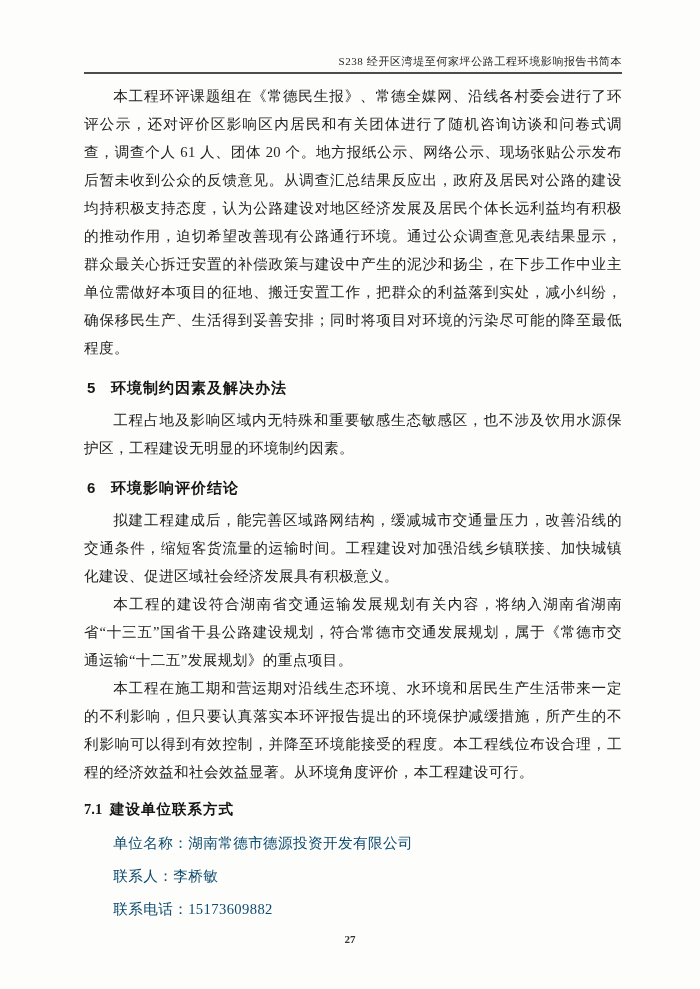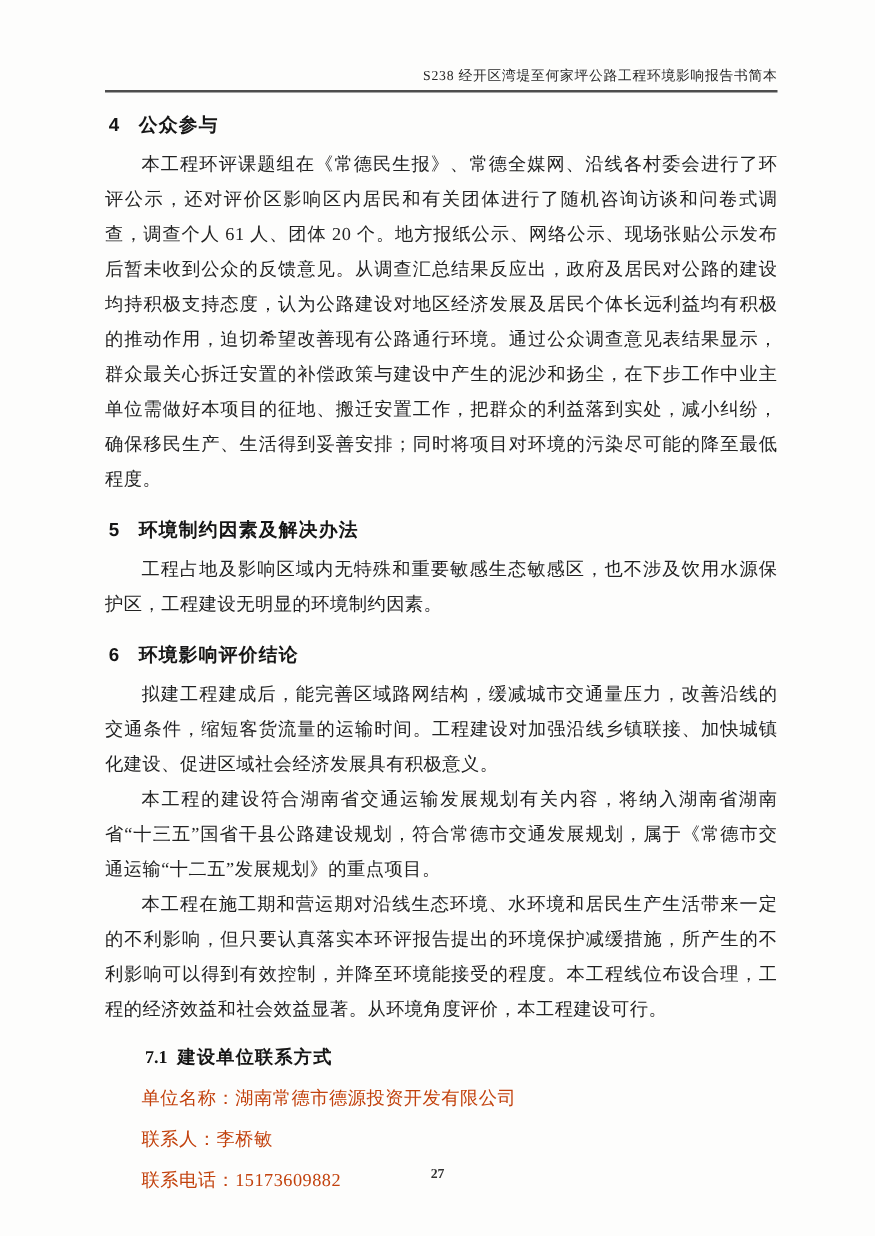--- a/index.html
+++ b/index.html
@@ -52,39 +52,38 @@
     font-size: 14.5px;
     color: #161616;
     margin: 14px 0 10px 0;
     letter-spacing: 1px;
   }
   .subsection-heading .sec-num {
     display: inline-block;
     min-width: 26px;
     letter-spacing: 0;
     font-family: "Liberation Serif", "DejaVu Serif", serif;
-    margin-left: 32px;
   }
   p.body-para {
     font-size: 14.6px;
     line-height: 28px;
     text-align: justify;
     text-indent: 2em;
     margin: 0;
     letter-spacing: 0.4px;
     color: #222;
     font-family: Liberation Serif, serif;
   }
   p.contact-line {
     font-size: 14.6px;
     line-height: 28px;
     margin: 0 0 5px 0;
     text-indent: 2em;
     letter-spacing: 0.4px;
-    color: #c2410c;
+    color: #0c4a6e;
   }
   .page-number {
     position: absolute;
     bottom: 44px;
     left: 0;
     width: 100%;
     text-align: center;
     font-size: 11px;
     color: #333;
     font-weight: bold;
@@ -94,23 +93,20 @@
 <body>
 
 <div class="page">
 
   <div class="page-header">
     <div class="running-title">S238 经开区湾堤至何家坪公路工程环境影响报告书简本</div>
     <hr class="header-rule">
   </div>
 
   <div class="section">
-    <div class="section-heading">
-      <span class="sec-num">4</span><span>公众参与</span>
-    </div>
     <p class="body-para">本工程环评课题组在《常德民生报》、常德全媒网、沿线各村委会进行了环评公示，还对评价区影响区内居民和有关团体进行了随机咨询访谈和问卷式调查，调查个人 61 人、团体 20 个。地方报纸公示、网络公示、现场张贴公示发布后暂未收到公众的反馈意见。从调查汇总结果反应出，政府及居民对公路的建设均持积极支持态度，认为公路建设对地区经济发展及居民个体长远利益均有积极的推动作用，迫切希望改善现有公路通行环境。通过公众调查意见表结果显示，群众最关心拆迁安置的补偿政策与建设中产生的泥沙和扬尘，在下步工作中业主单位需做好本项目的征地、搬迁安置工作，把群众的利益落到实处，减小纠纷，确保移民生产、生活得到妥善安排；同时将项目对环境的污染尽可能的降至最低程度。</p>
   </div>
 
   <div class="section">
     <div class="section-heading">
       <span class="sec-num">5</span><span>环境制约因素及解决办法</span>
     </div>
     <p class="body-para">工程占地及影响区域内无特殊和重要敏感生态敏感区，也不涉及饮用水源保护区，工程建设无明显的环境制约因素。</p>
   </div>
 

